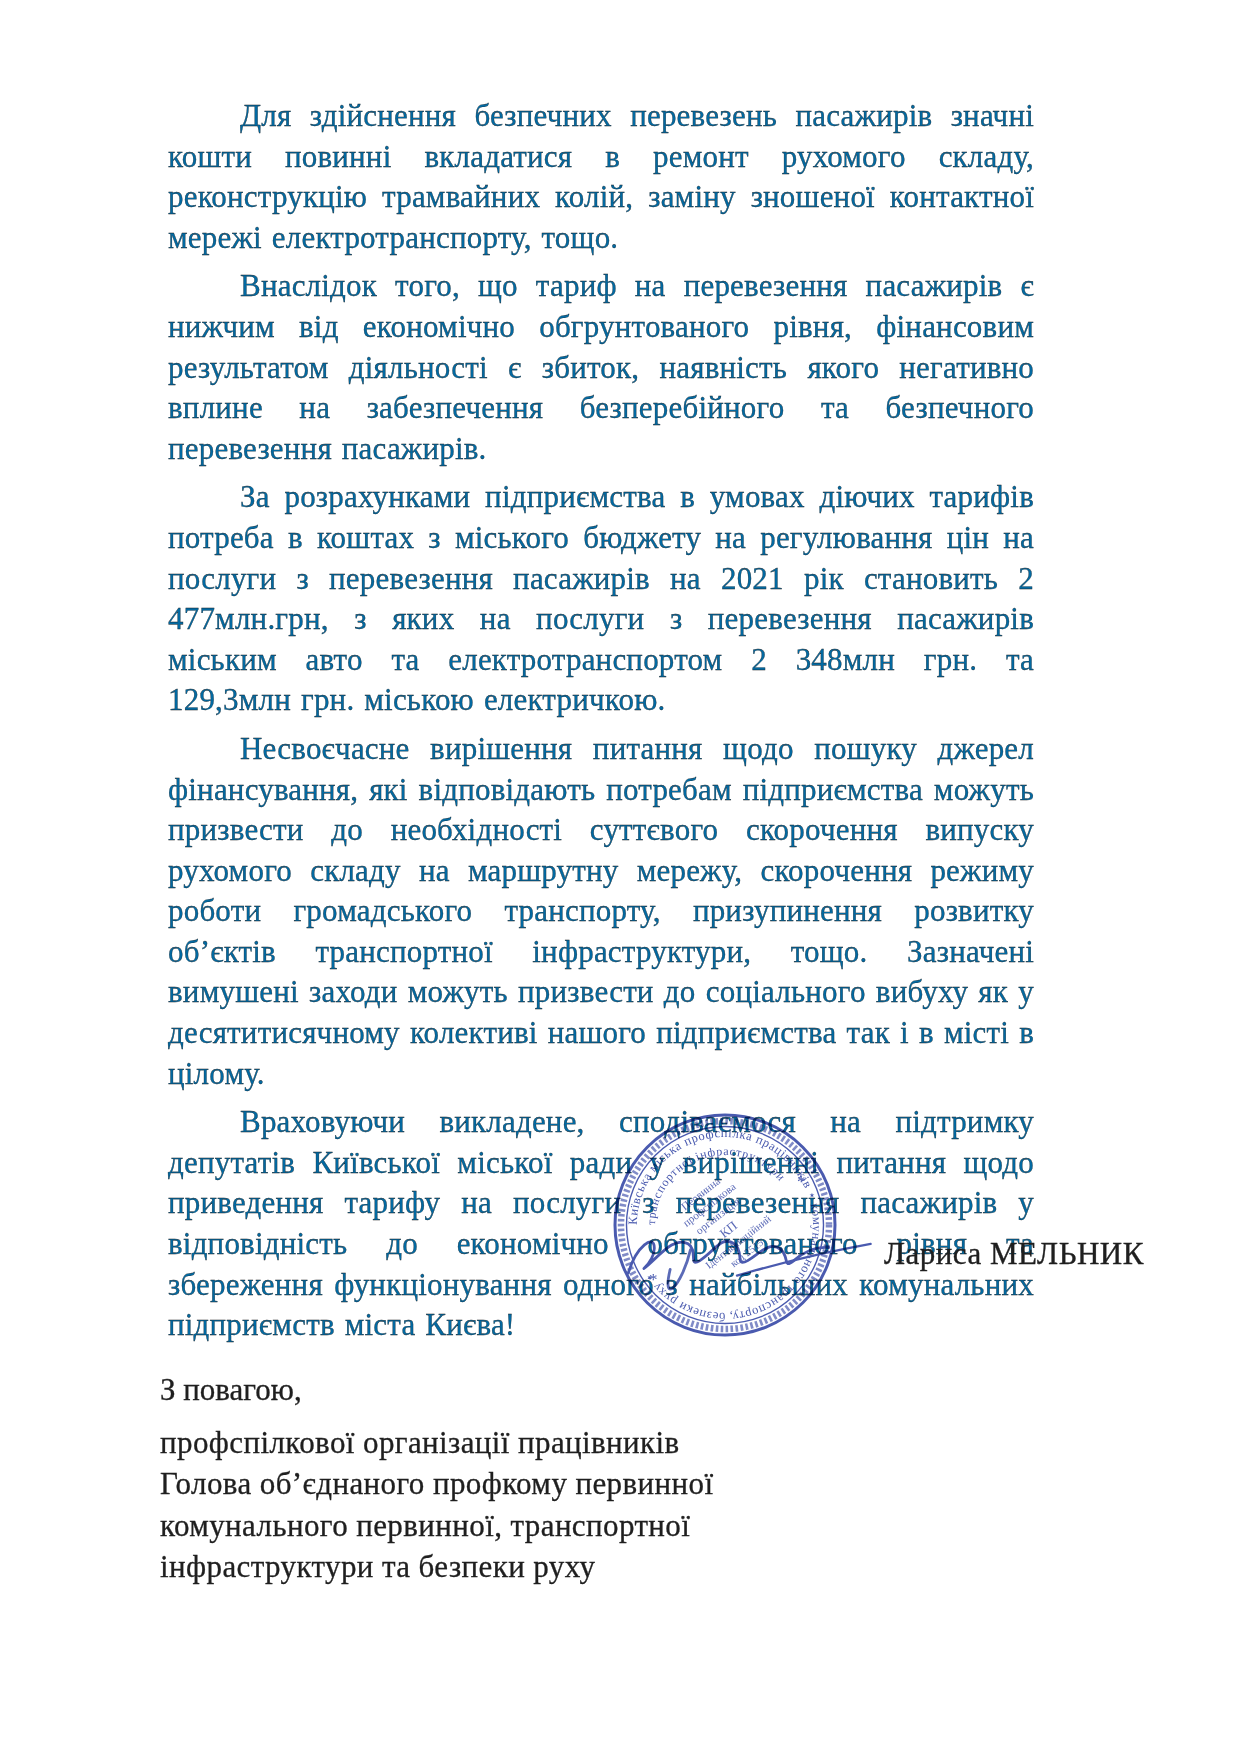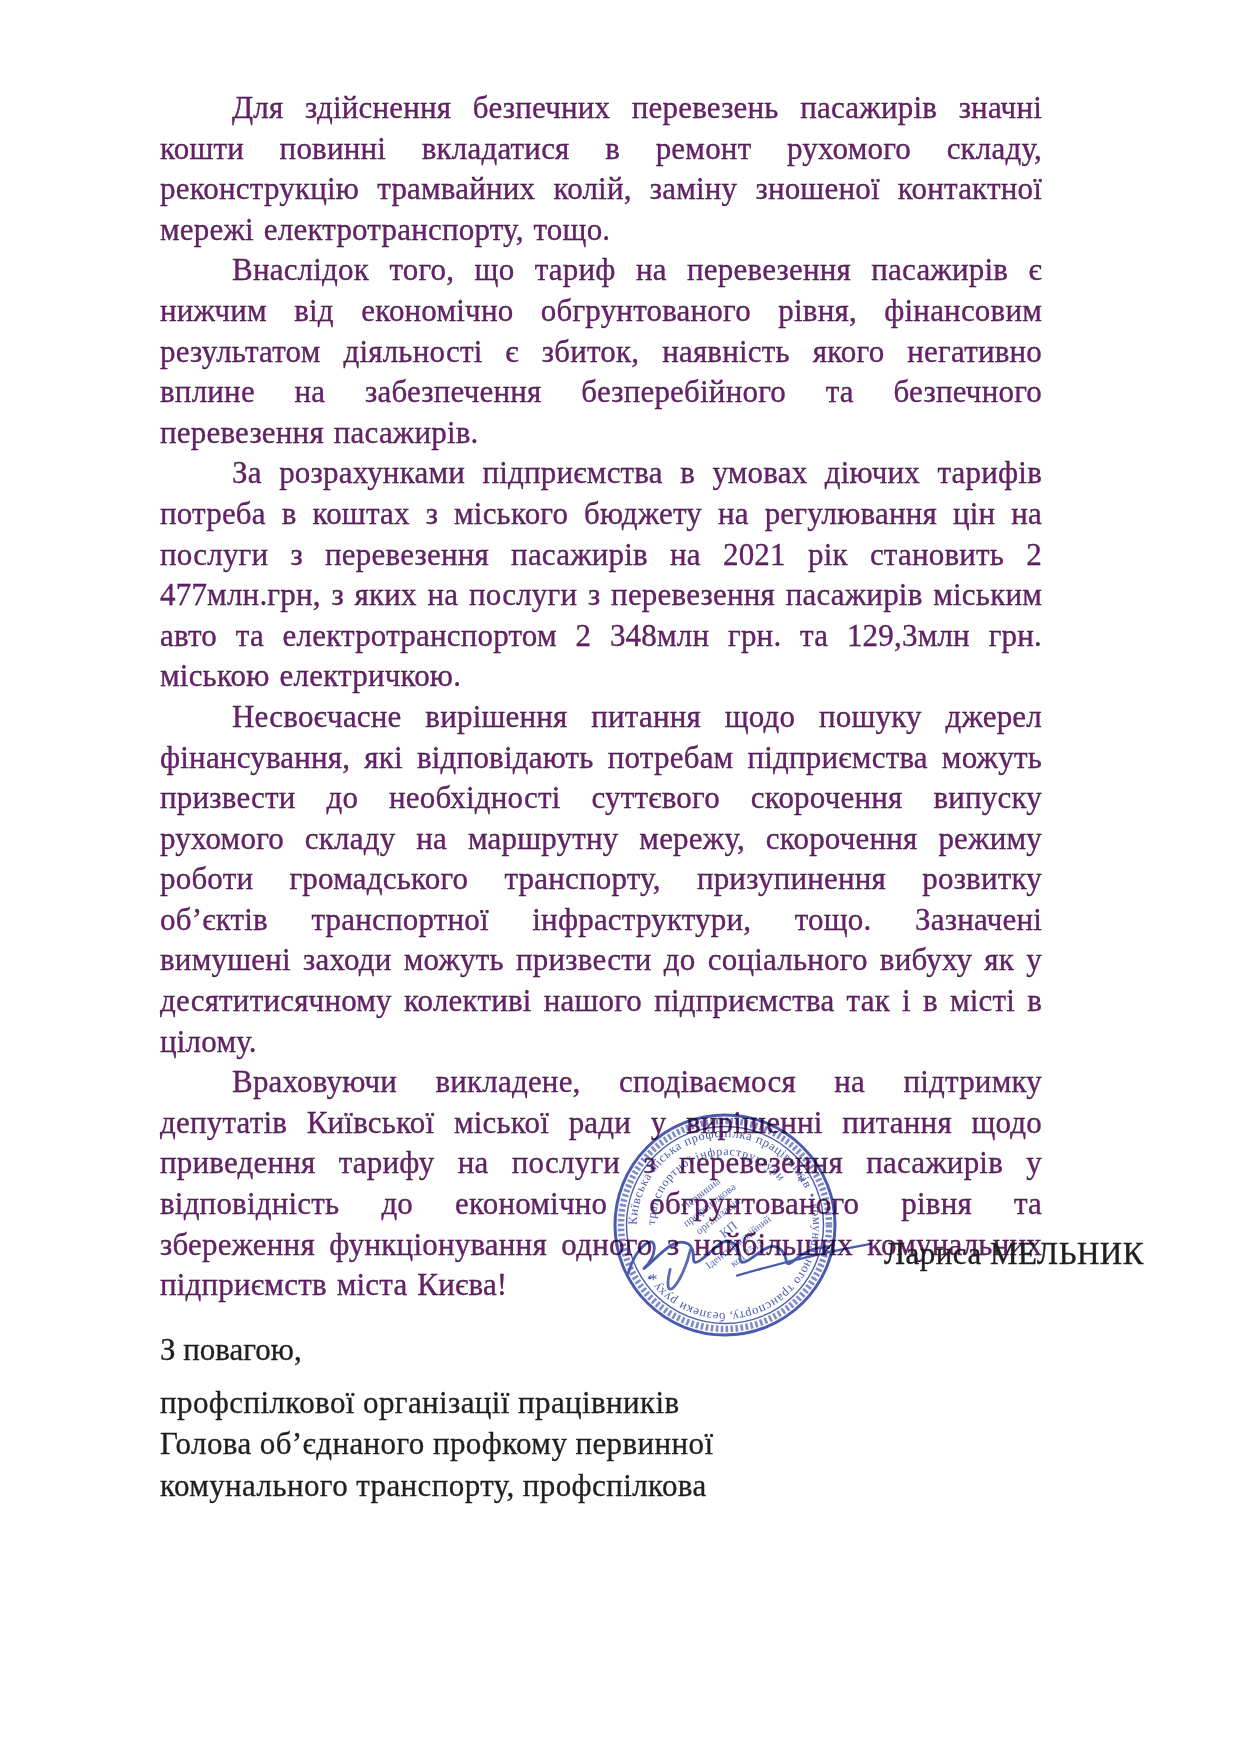--- a/index.html
+++ b/index.html
@@ -9,26 +9,26 @@
     position:relative;
     font-family:"Liberation Serif","DejaVu Serif",serif;
     color:#1f1f1f;
     overflow:hidden;
   }
   .letter-body{
     position:absolute;
     left:160px;top:88px;width:882px;
   }
   p.para{
-    margin:0;
+    margin:8px;
     text-indent:72px;
     text-align:justify;
     font-size:31px;
     line-height:40.6px;
-    color:#701a75;
+    color:#0369a1;
     -webkit-text-stroke:0.3px #1e1e1e;
     word-spacing:2px;
     letter-spacing:0.2px;
   }
   .closing{
     margin-top:24px;
     font-size:31px;
     line-height:40px;
     -webkit-text-stroke:0.3px #1e1e1e;
   }
@@ -65,21 +65,22 @@
   <p class="para">Внаслідок того, що тариф на перевезення пасажирів є нижчим від економічно обгрунтованого рівня, фінансовим результатом діяльності є збиток, наявність якого негативно вплине на забезпечення безперебійного та безпечного перевезення пасажирів.</p>
   <p class="para">За розрахунками підприємства в умовах діючих тарифів потреба в коштах з міського бюджету на регулювання цін на послуги з перевезення пасажирів на 2021 рік становить 2 477млн.грн, з яких на послуги з перевезення пасажирів міським авто та електротранспортом 2 348млн грн. та 129,3млн грн. міською електричкою.</p>
   <p class="para">Несвоєчасне вирішення питання щодо пошуку джерел фінансування, які відповідають потребам підприємства можуть призвести до необхідності суттєвого скорочення випуску рухомого складу на маршрутну мережу, скорочення режиму роботи громадського транспорту, призупинення розвитку об’єктів транспортної інфраструктури, тощо. Зазначені вимушені заходи можуть призвести до соціального вибуху як у десятитисячному колективі нашого підприємства так і в місті в цілому.</p>
   <p class="para">Враховуючи викладене, сподіваємося на підтримку депутатів Київської міської ради у вирішенні питання щодо приведення тарифу на послуги з перевезення пасажирів у відповідність до економічно обгрунтованого рівня та збереження функціонування одного з найбільших комунальних підприємств міста Києва!</p>
 
   <div class="closing">З повагою,</div>
 
   <div class="signer-title">
     <div>профспілкової організації працівників</div>
     <div>Голова об’єднаного профкому первинної</div>
-    <div>комунального транспорту, профспілкова</div>
+    <div>комунального первинної, транспортної</div>
+    <div>інфраструктури та безпеки руху</div>
   </div>
 </div>
 
 <div class="signer-name">Лариса МЕЛЬНИК</div>
 
 <div class="stamp-wrap">
   <svg width="286" height="242" viewBox="0 0 286 242" xmlns="http://www.w3.org/2000/svg">
     <defs>
       <path id="ringOuter" d="M 44,122 A 88,88 0 1 1 220,122 A 88,88 0 1 1 44,122"></path>
       <path id="ringInner" d="M 62,122 A 70,70 0 1 1 202,122"></path>

